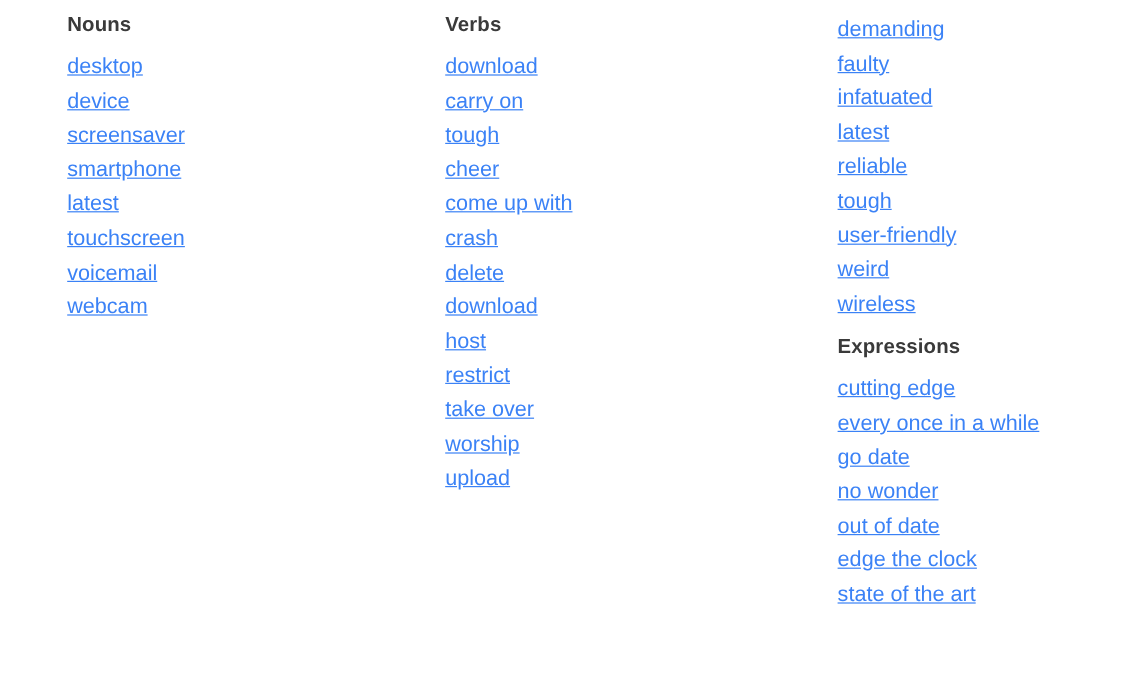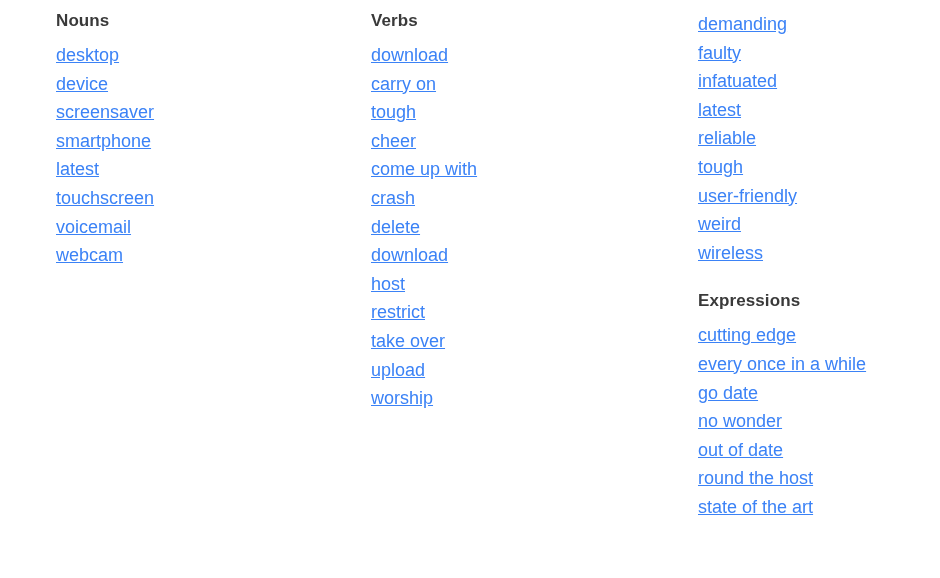--- a/index.html
+++ b/index.html
@@ -22,21 +22,21 @@
   }
   .column {
     position: absolute;
     top: 10px;
   }
   .col-nouns { left: 56px; width: 300px; }
   .col-verbs { left: 371px; width: 300px; }
   .col-adjectives { left: 698px; width: 240px; }
 
   .group + .group {
-    margin-top: 23px;
+    margin-top: 11px;
   }
   .group-heading {
     font-size: 17px;
     font-weight: bold;
     color: #3a3a3a;
     letter-spacing: 0.1px;
     margin: 0 0 9px 0;
     line-height: 22px;
   }
   .word-list {
@@ -81,22 +81,22 @@
         <li class="word-item">carry on</li>
         <li class="word-item">tough</li>
         <li class="word-item">cheer</li>
         <li class="word-item">come up with</li>
         <li class="word-item">crash</li>
         <li class="word-item">delete</li>
         <li class="word-item">download</li>
         <li class="word-item">host</li>
         <li class="word-item">restrict</li>
         <li class="word-item">take over</li>
+        <li class="word-item">worship</li>
         <li class="word-item">upload</li>
-        <li class="word-item">worship</li>
       </ul>
     </div>
   </div>
 
   <div class="column col-adjectives">
     <div class="group">
       <ul class="word-list">
         <li class="word-item">demanding</li>
         <li class="word-item">faulty</li>
         <li class="word-item">infatuated</li>
@@ -109,19 +109,19 @@
       </ul>
     </div>
     <div class="group">
       <div class="group-heading">Expressions</div>
       <ul class="word-list">
         <li class="word-item">cutting edge</li>
         <li class="word-item">every once in a while</li>
         <li class="word-item">go date</li>
         <li class="word-item">no wonder</li>
         <li class="word-item">out of date</li>
-        <li class="word-item">round the host</li>
+        <li class="word-item">edge the clock</li>
         <li class="word-item">state of the art</li>
       </ul>
     </div>
   </div>
 
 </div>
 
 </body></html>

